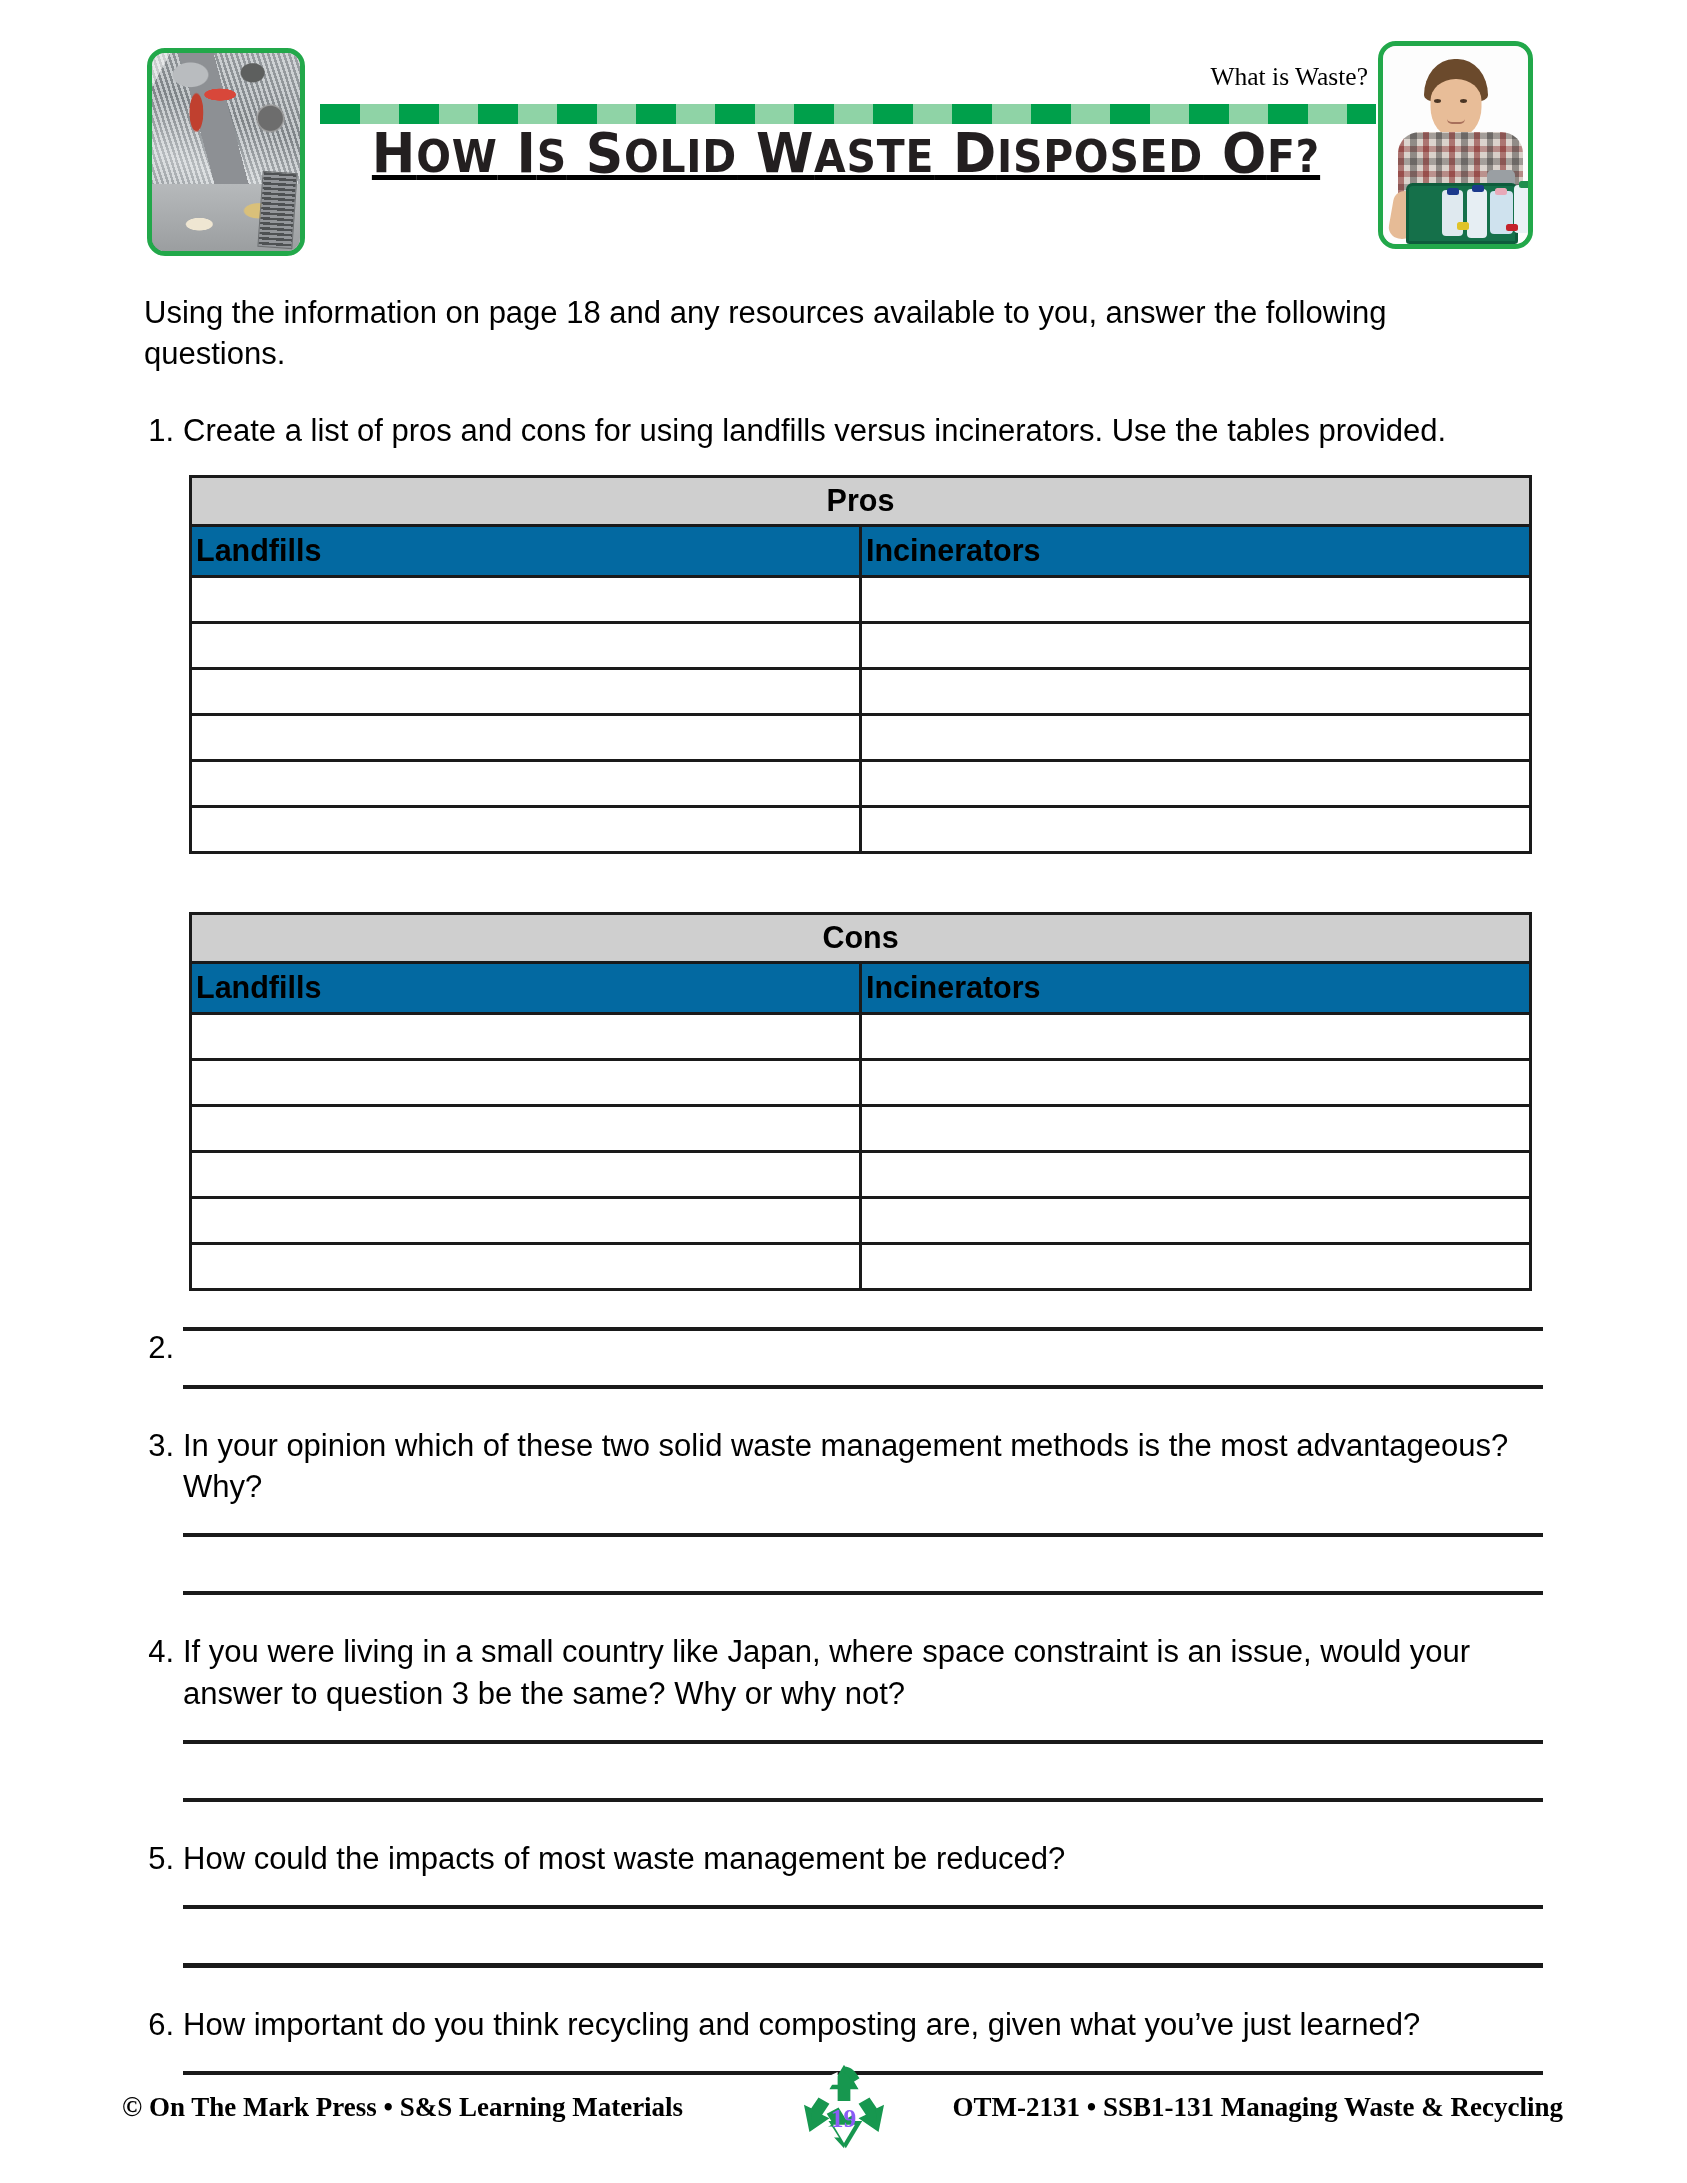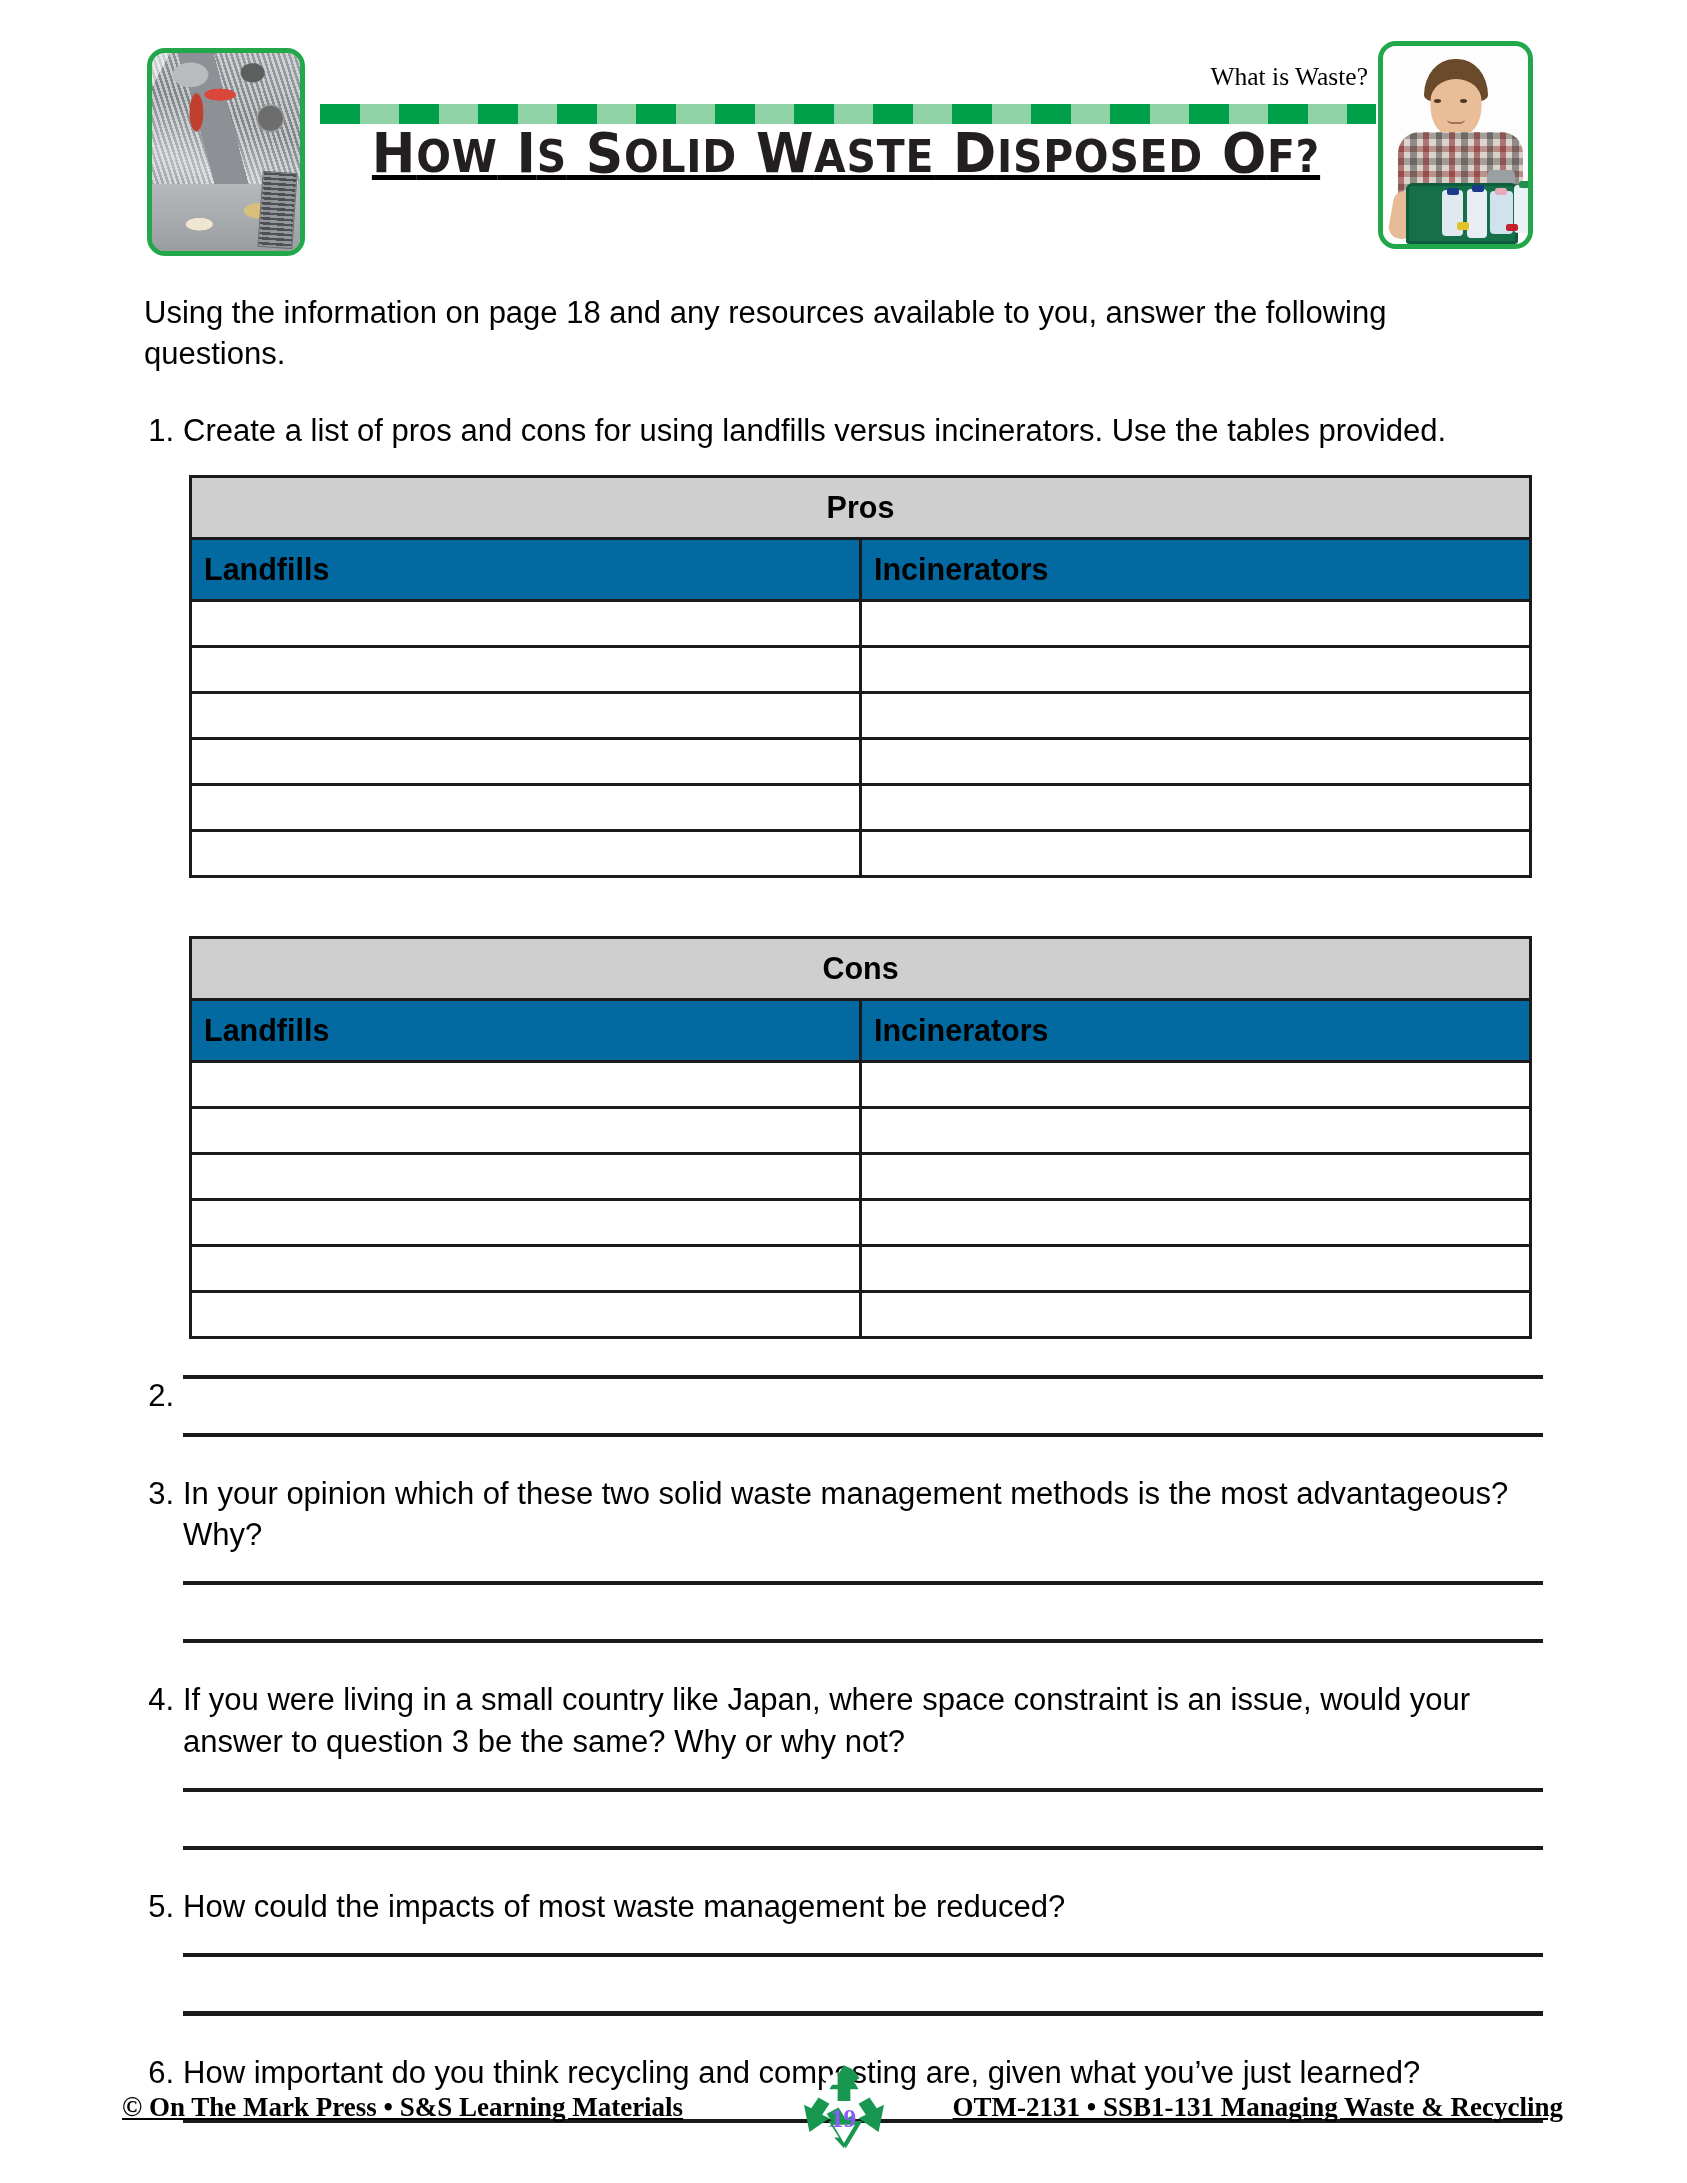--- a/index.html
+++ b/index.html
@@ -217,21 +217,21 @@
 
   
   .wsheet-table {
     width: 1343px;
     margin: 23px 0 0 189px;
     border-collapse: collapse;
     table-layout: fixed;
   }
   .wsheet-table td, .wsheet-table th {
     border: 3.3px solid #1a1a1a;
-    padding: 12px;
+    padding: 4px;
   }
   .tbl-title {
     background: #cfcfcf;
     text-align: center;
     font-size: 30.5px;
     font-weight: bold;
     height: 49px;
   }
   .tbl-colhead {
     text-align: left;
@@ -250,21 +250,20 @@
     width: 1687px;
     height: 74px;
   }
   .footer-left, .footer-right {
     position: absolute;
     top: 23px;
     font-family: "Liberation Serif", serif;
     font-weight: bold;
     font-size: 27px;
     white-space: nowrap;
-    text-decoration: underline;
   }
   .footer-left { left: 122px; }
   .footer-right { right: 124px; }
   .recycle-mark {
     position: absolute;
     left: 50%; top: -8.2px;
     transform: translateX(-50%);
     width: 91px; height: 91px;
   }
   .page-num {

